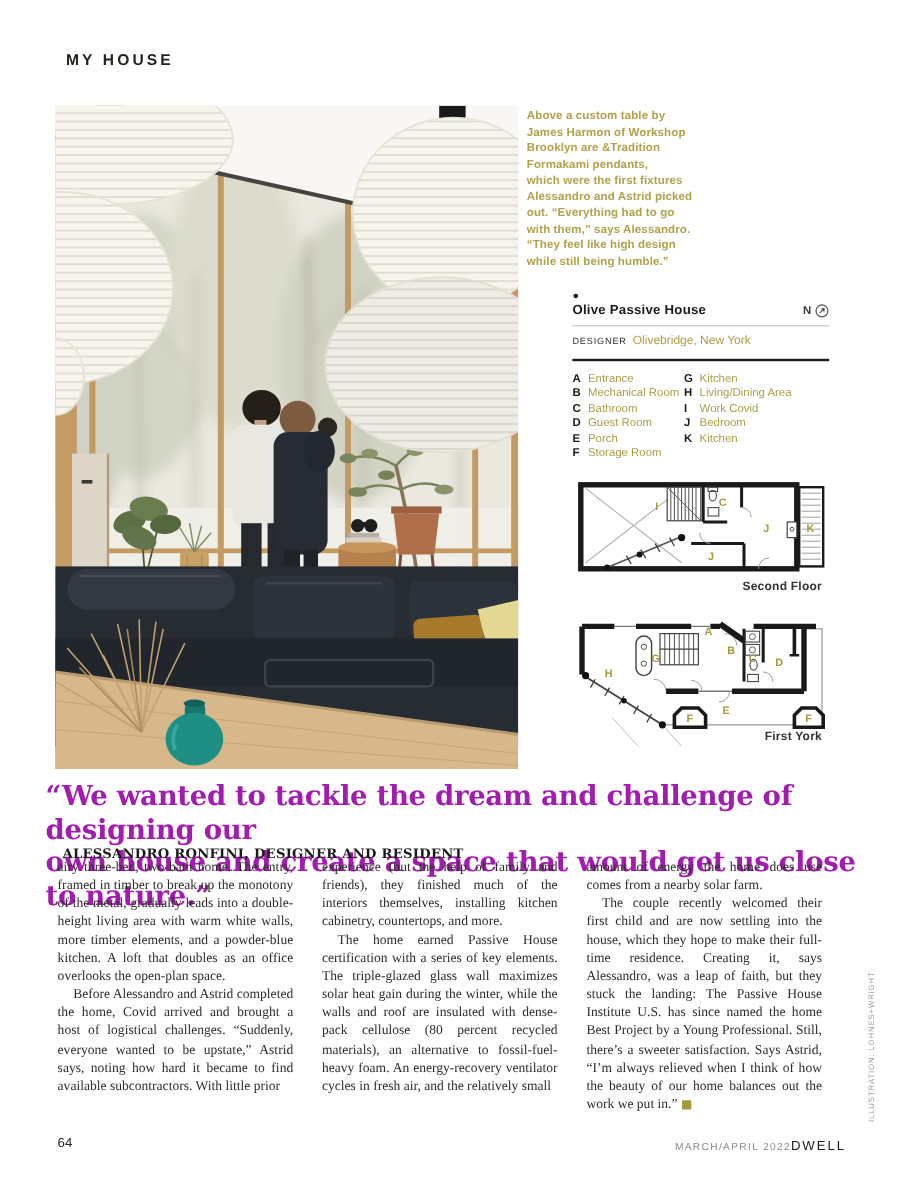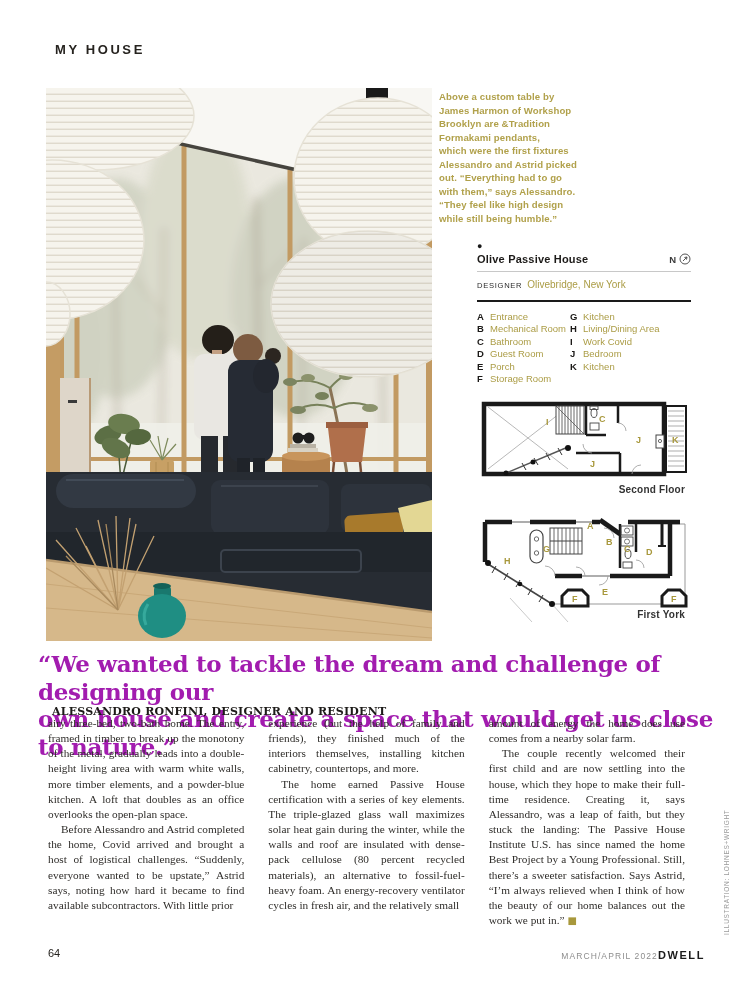--- a/index.html
+++ b/index.html
@@ -38,21 +38,21 @@
           font-size:11px;color:#1d1b19;letter-spacing:0.2px;}
   .bodycols{position:absolute;left:48px;top:716px;width:637px;display:flex;gap:24px;}
   .col{width:204px;font-family:"Liberation Serif",serif;font-size:11.3px;line-height:15.15px;
        color:#2f2d2a;text-align:justify;}
   .col p{margin:0;}
   .col p.indent{text-indent:13px;}
   .endmark{color:#a8983c;font-size:10px;padding-left:3px;font-family:"DejaVu Sans",sans-serif;}
   .pageno{position:absolute;left:48px;top:947px;font-size:11px;font-weight:normal;color:#26231f;}
   .footright{position:absolute;right:45px;top:949px;display:flex;align-items:baseline;}
   .issue{font-size:8.5px;color:#8d8d8d;letter-spacing:1.1px;}
-  .brand{font-size:11px;font-weight:bold;color:#1a1a1a;letter-spacing:1.6px;}
+  .brand{font-size:11px;font-weight:normal;color:#1a1a1a;letter-spacing:1.6px;}
   .credit{position:absolute;right:20px;top:785px;height:150px;writing-mode:vertical-rl;
           transform:rotate(180deg);font-size:6.5px;color:#9a9a9a;letter-spacing:0.7px;}
 </style>
 </head>
 <body>
 
 <div class="page">
 
   <div class="kicker">MY HOUSE</div>
 

